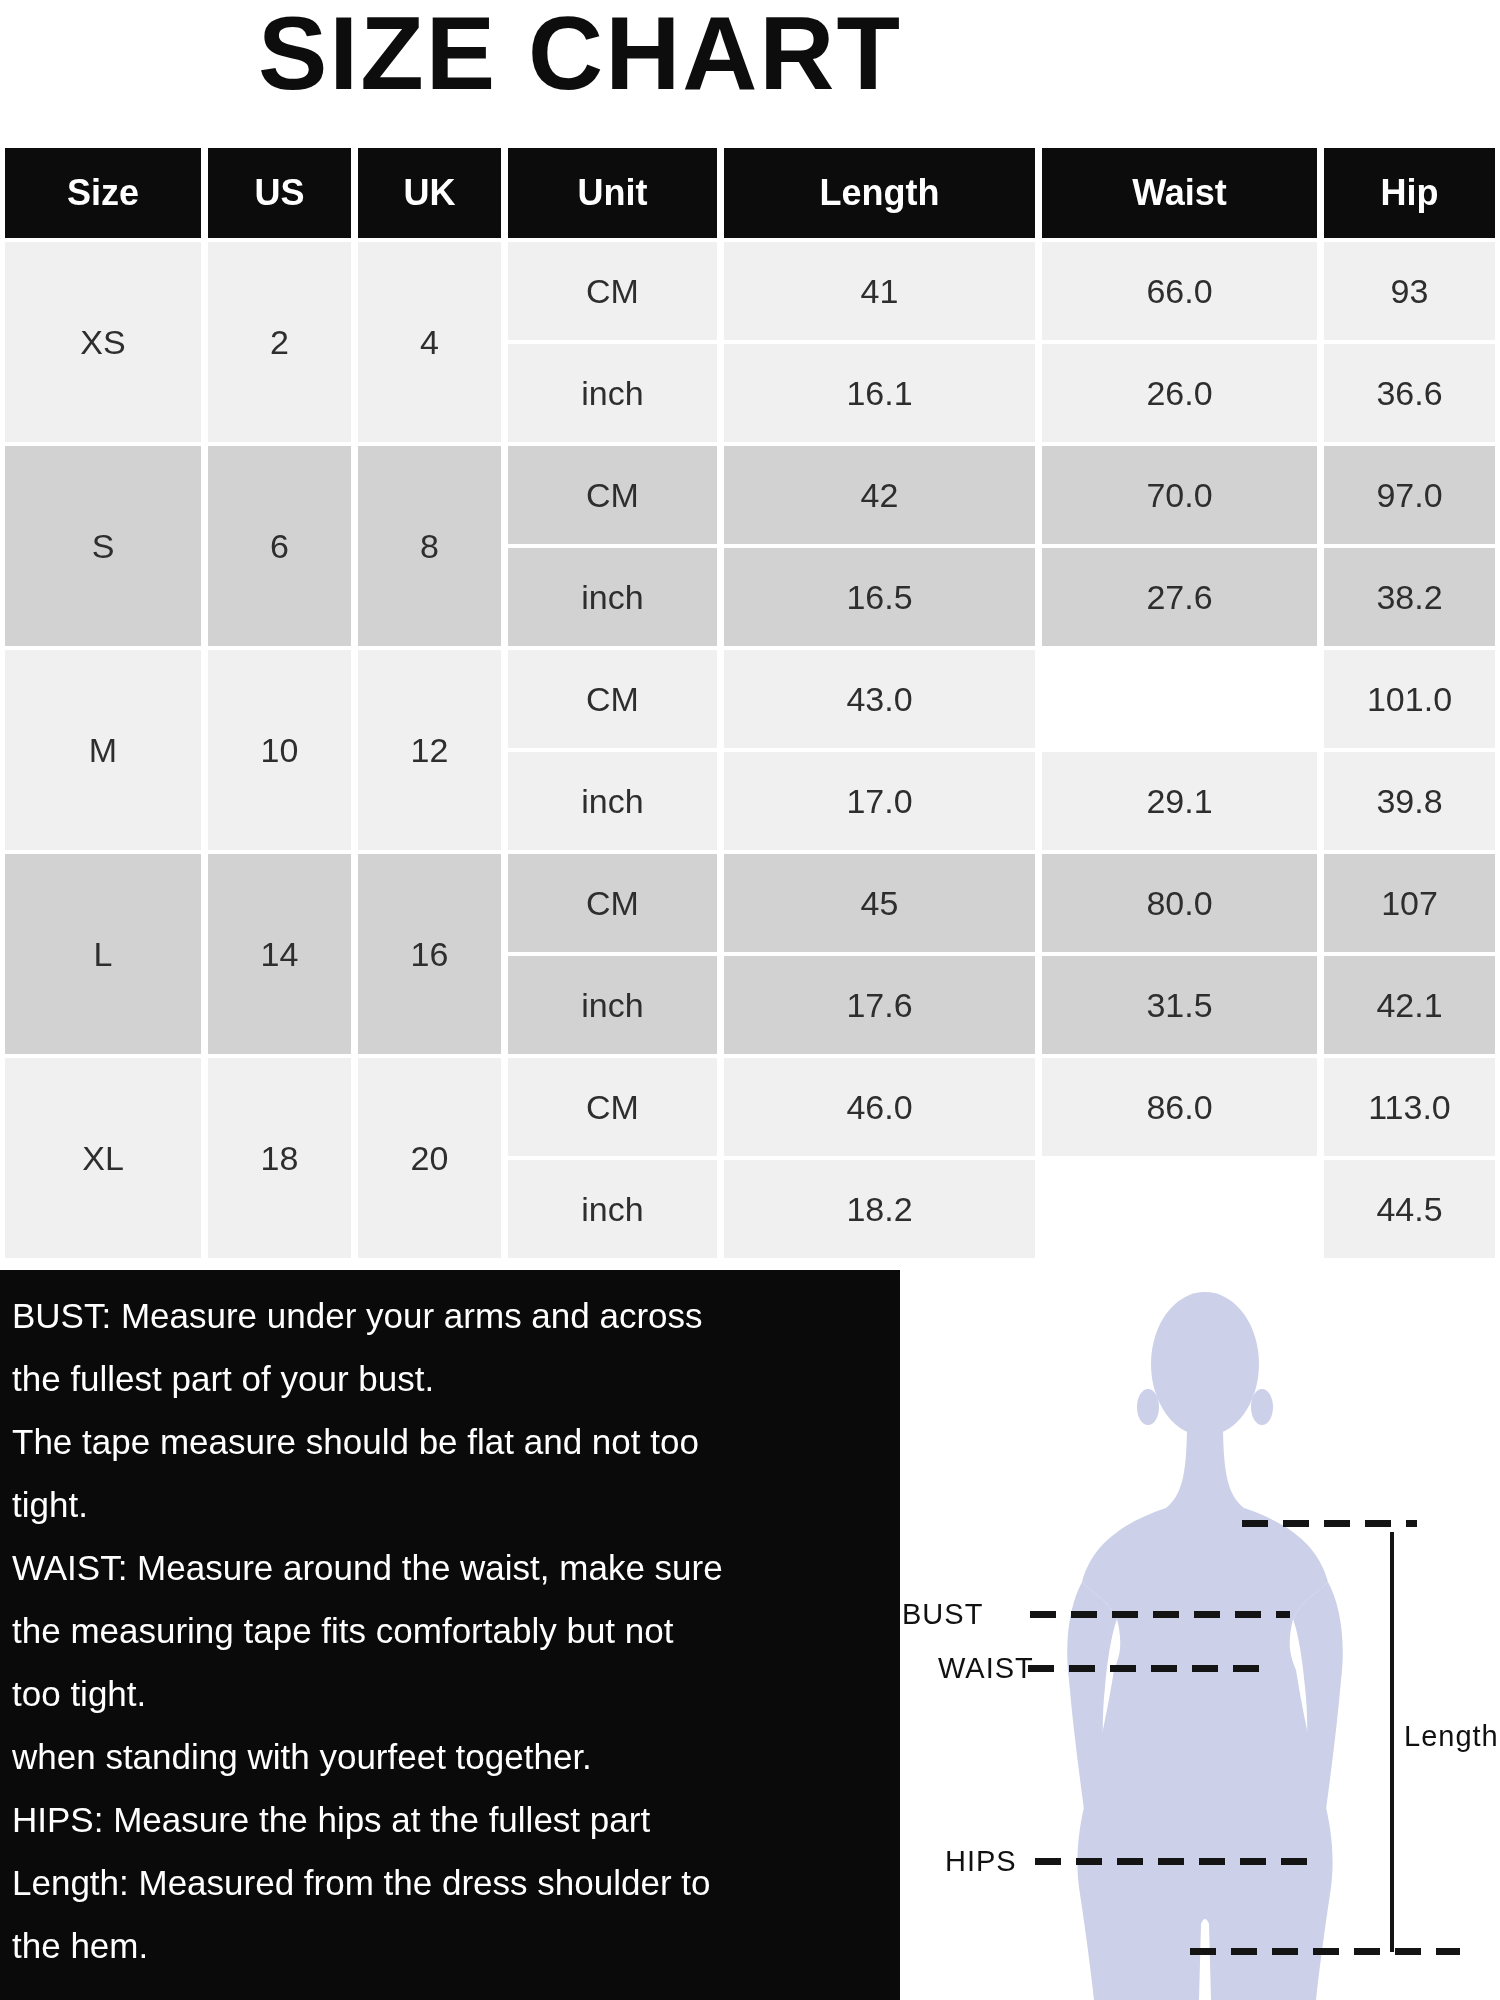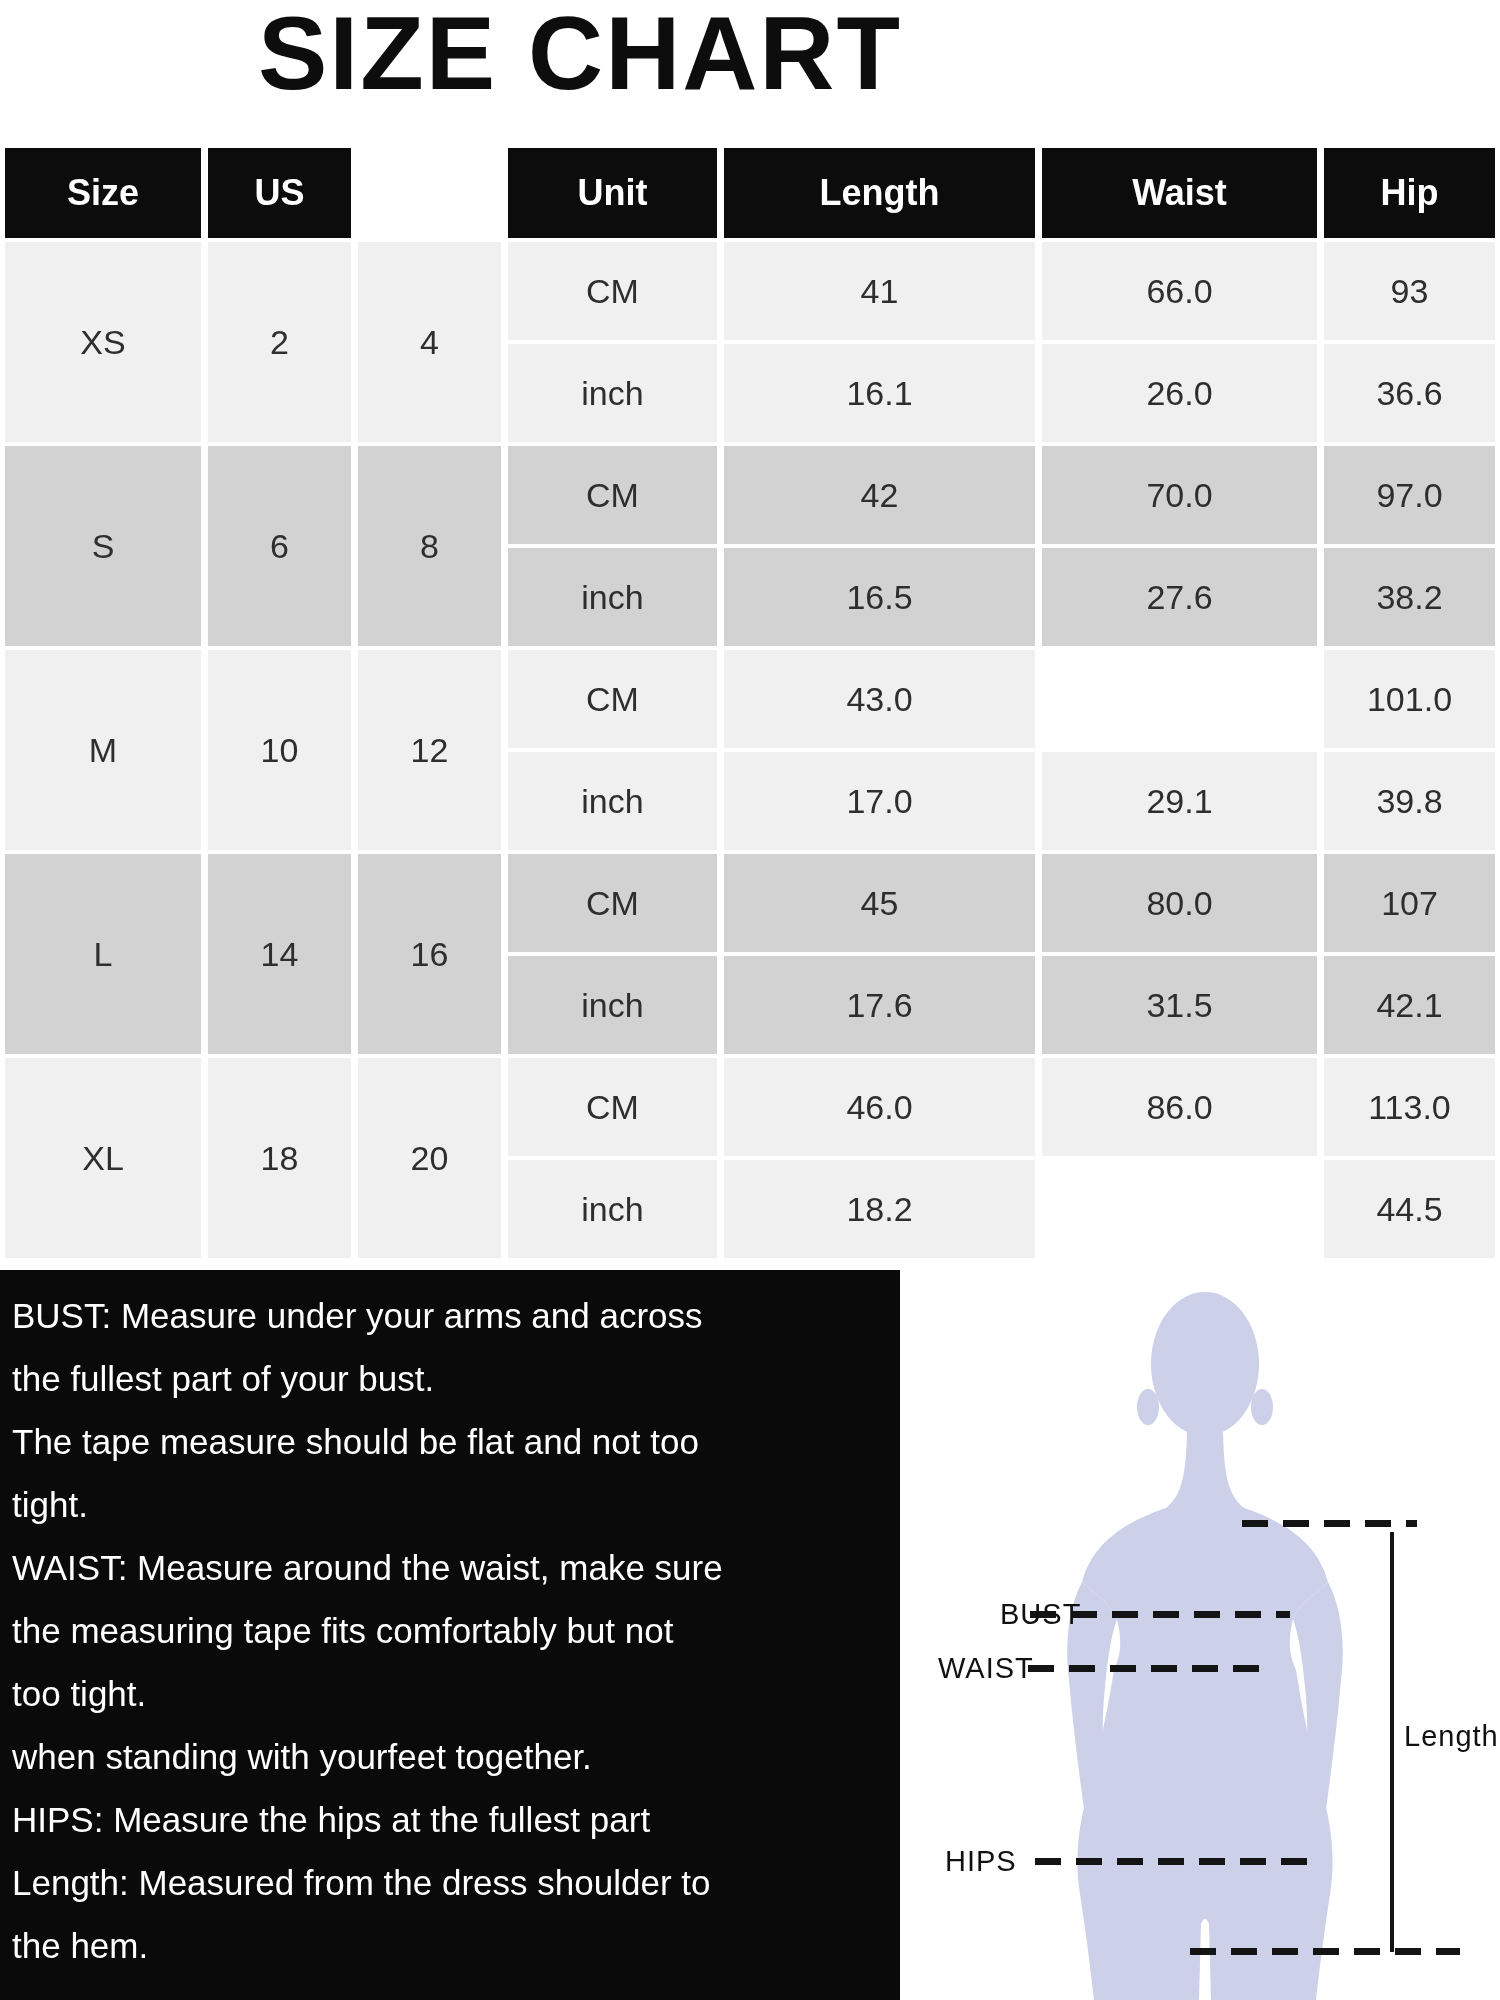--- a/index.html
+++ b/index.html
@@ -36,20 +36,21 @@
 </style>
 </head>
 <body>
 
 <div class="title">SIZE CHART</div>
 
 <div class="size-table">
 
   <div class="cell hdr" style="grid-area:1/1">Size</div>
   <div class="cell hdr" style="grid-area:1/2">US</div>
+  <div class="cell hdr" style="grid-area:1/3">UK</div>
   <div class="cell hdr" style="grid-area:1/4">Unit</div>
   <div class="cell hdr" style="grid-area:1/5">Length</div>
   <div class="cell hdr" style="grid-area:1/6">Waist</div>
   <div class="cell hdr" style="grid-area:1/7">Hip</div>
 
   <div class="cell lt" style="grid-area:2/1/span 2/auto">XS</div>
   <div class="cell lt" style="grid-area:2/2/span 2/auto">2</div>
   <div class="cell lt" style="grid-area:2/3/span 2/auto">4</div>
   <div class="cell lt" style="grid-area:2/4">CM</div>
   <div class="cell lt" style="grid-area:2/5">41</div>
@@ -165,16 +166,16 @@
   </g>
 </svg>
 
 <div class="dash" style="left:1242px;top:1520px;width:175px;"></div>
 <div class="dash" style="left:1030px;top:1611px;width:260px;"></div>
 <div class="dash" style="left:1028px;top:1665px;width:236px;"></div>
 <div class="dash" style="left:1035px;top:1858px;width:280px;"></div>
 <div class="dash" style="left:1190px;top:1948px;width:270px;"></div>
 <div class="vline" style="left:1390px;top:1532px;height:420px;"></div>
 
-<div class="mlabel" style="left:1000px;top:1598px;text-align:center;">BUST</div>
+<div class="mlabel" style="left:902px;top:1598px;text-align:center;">BUST</div>
 <div class="mlabel" style="left:938px;top:1652px;">WAIST</div>
 <div class="mlabel" style="left:945px;top:1845px;">HIPS</div>
 <div class="mlabel" style="left:1404px;top:1720px;">Length</div>
 
 </body></html>

